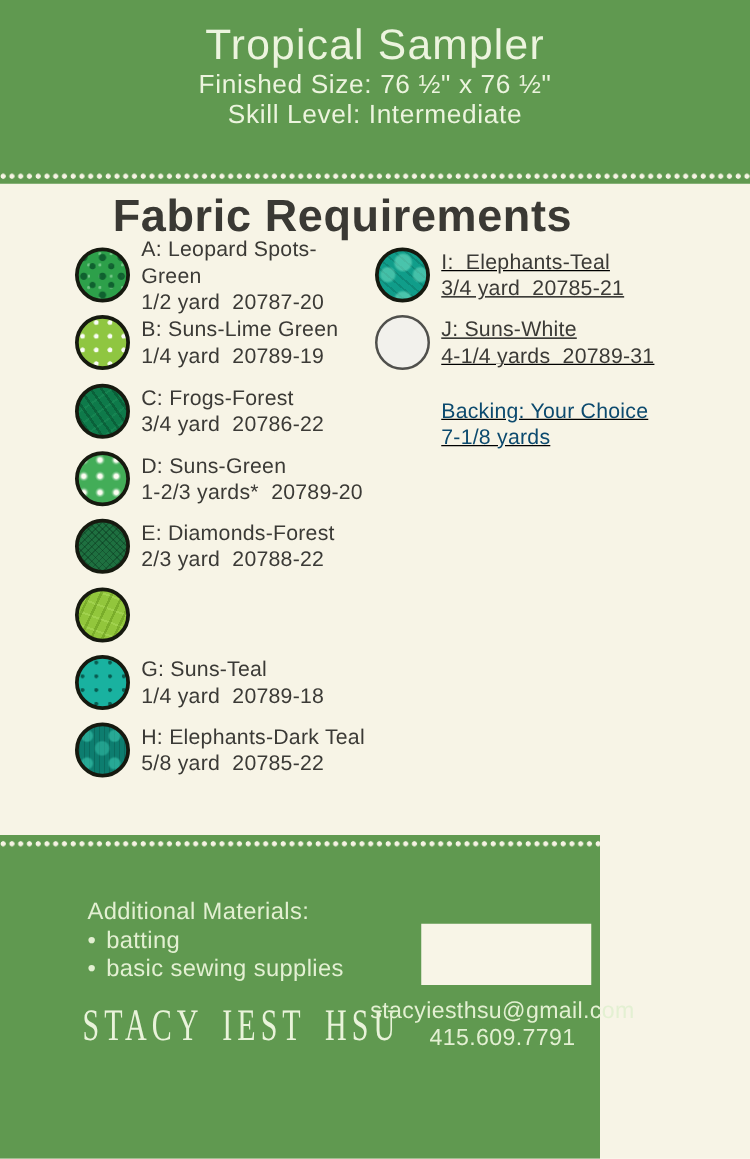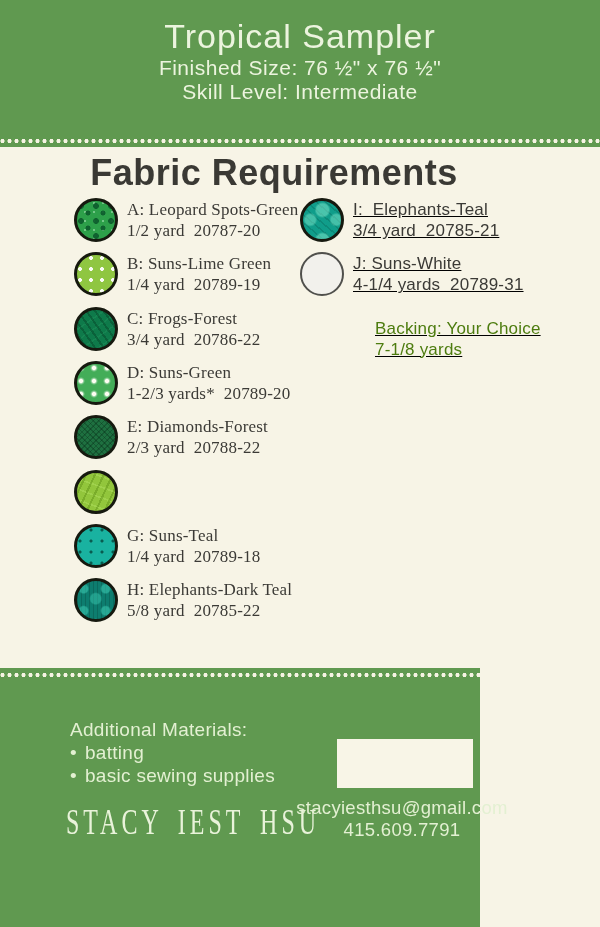--- a/index.html
+++ b/index.html
@@ -13,28 +13,28 @@
   .page-title{font-size:34px;line-height:40px;letter-spacing:1px;font-weight:normal;margin:0;}
   .header-sub{font-size:21px;line-height:24px;letter-spacing:.5px;}
   .dots{height:6px;background-image:radial-gradient(circle at 2.5px 3px,#f6f3e3 1.8px,rgba(0,0,0,0) 2.3px);
         background-size:7px 6px;background-repeat:repeat-x;}
   .dots-bottom{position:absolute;left:0;right:0;bottom:3px;}
   .dots-top{position:absolute;left:0;right:0;top:4px;}
   
   .fabric-heading{position:absolute;top:157px;left:0;width:548px;text-align:center;
     font-size:36px;line-height:31px;color:#3a3934;font-weight:bold;margin:0;letter-spacing:.5px;}
   .col{position:absolute;top:193px;}
-  .col-left{left:74px;width:235px;font-family:Liberation Serif, serif;}
+  .col-left{left:60px;width:235px;}
   .col-right{left:300px;width:270px;text-decoration:underline;}
   .item{display:flex;align-items:center;height:54.3px;}
   .swatch{width:44px;height:44px;border-radius:50%;border:3px solid #16190f;box-sizing:border-box;
     flex:none;margin-right:9px;}
   .item-text{color:#3b3a36;font-size:17px;line-height:21px;letter-spacing:.2px;}
   .line{display:block;white-space:pre-wrap;}
-  .backing{margin-left:75px;margin-top:16px;color:#4d7c0f;font-size:17px;line-height:21px;letter-spacing:.2px;}
+  .backing{margin-left:53px;margin-top:16px;color:#0c4a6e;font-size:17px;line-height:21px;letter-spacing:.2px;}
   
   [data-pattern="leopard"]{background-image:
     radial-gradient(circle at 4px 5px,rgba(12,90,44,.9) 2.6px,transparent 3.2px),
     radial-gradient(circle at 11px 12px,rgba(12,90,44,.9) 2.2px,transparent 2.8px),
     radial-gradient(circle at 8px 2px,rgba(200,245,210,.45) 1px,transparent 1.5px);
     background-size:15px 15px,15px 15px,9px 9px;}
   [data-pattern="dots-white"]{background-image:
     radial-gradient(circle at 3px 3px,rgba(255,255,255,.95) 1.7px,transparent 2.2px);
     background-size:11px 11px;}
   [data-pattern="frogs-dark"]{background-image:

